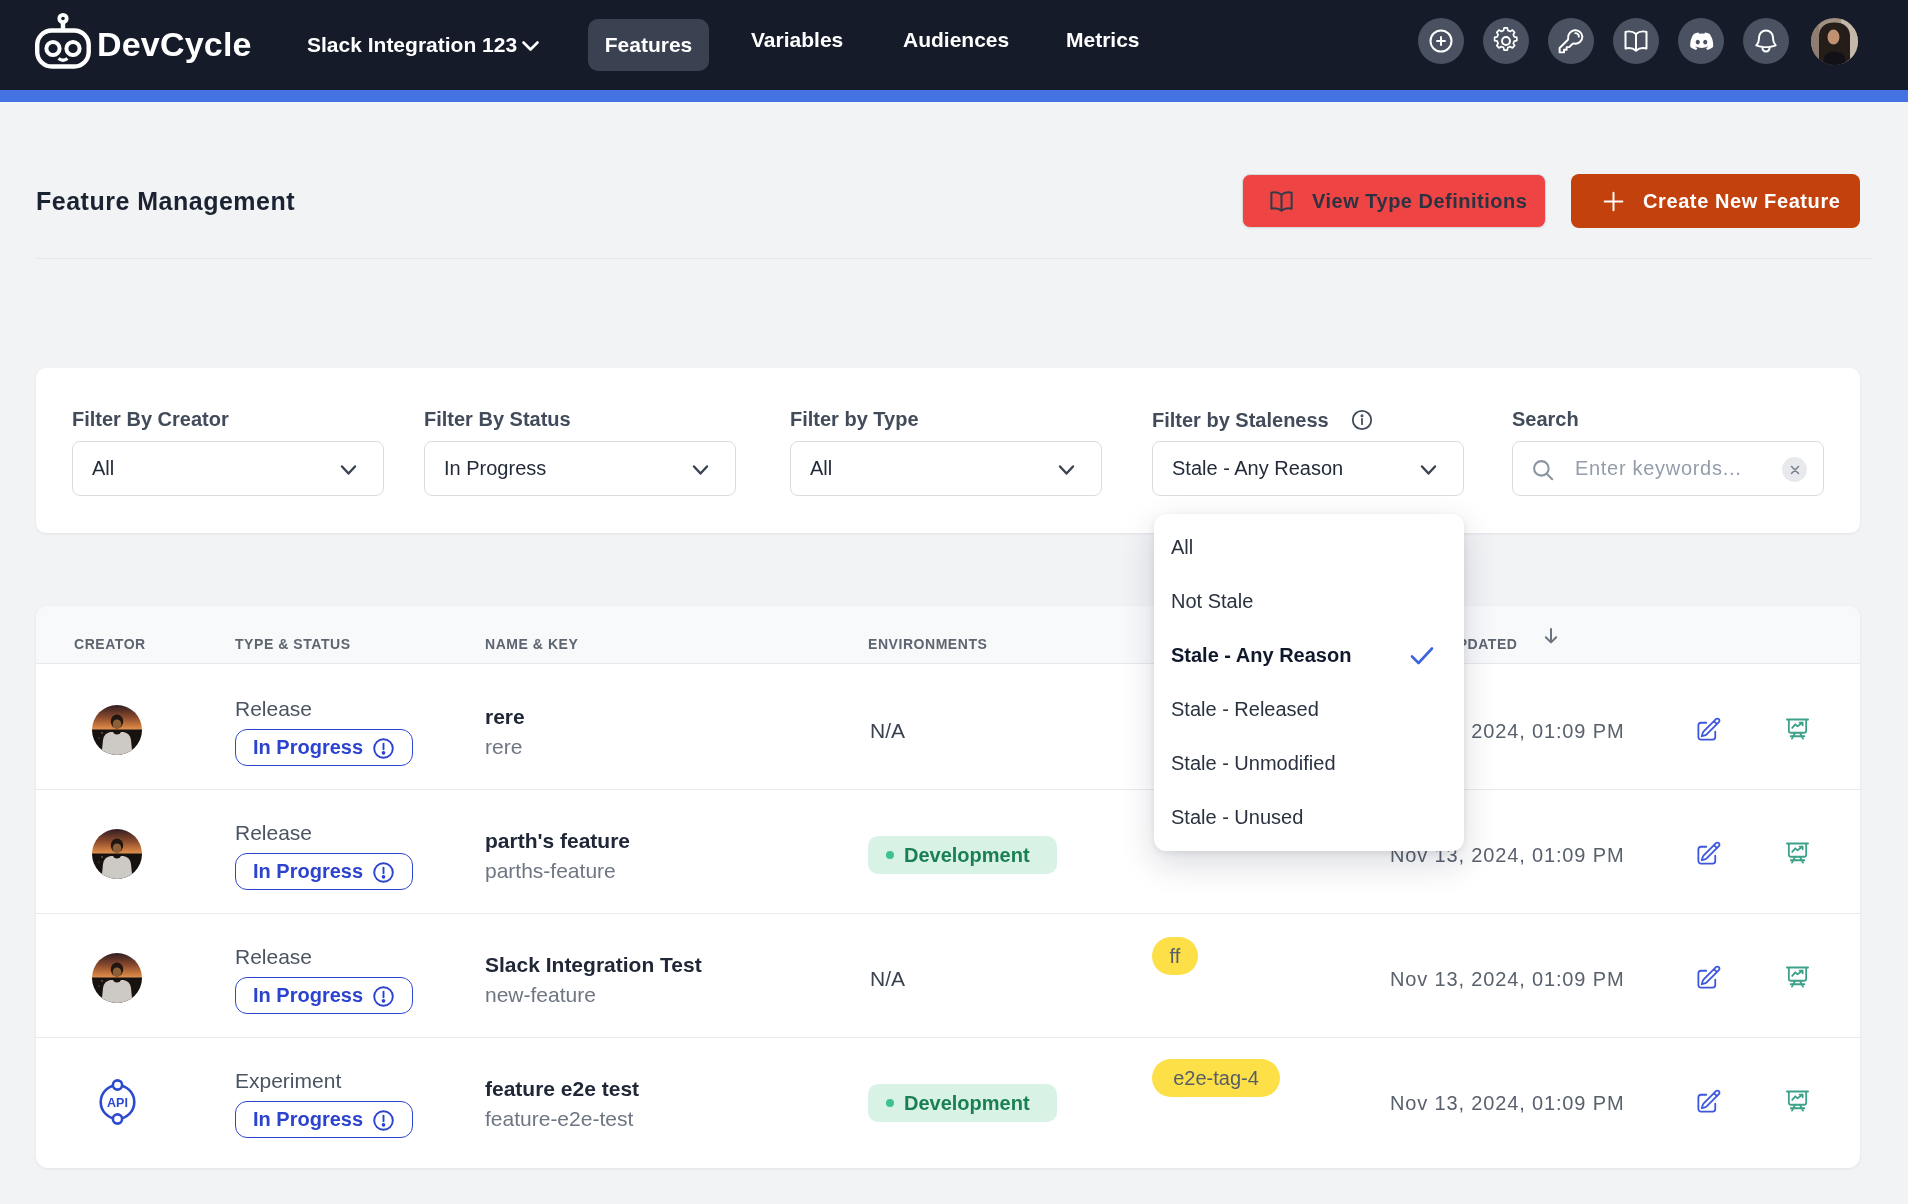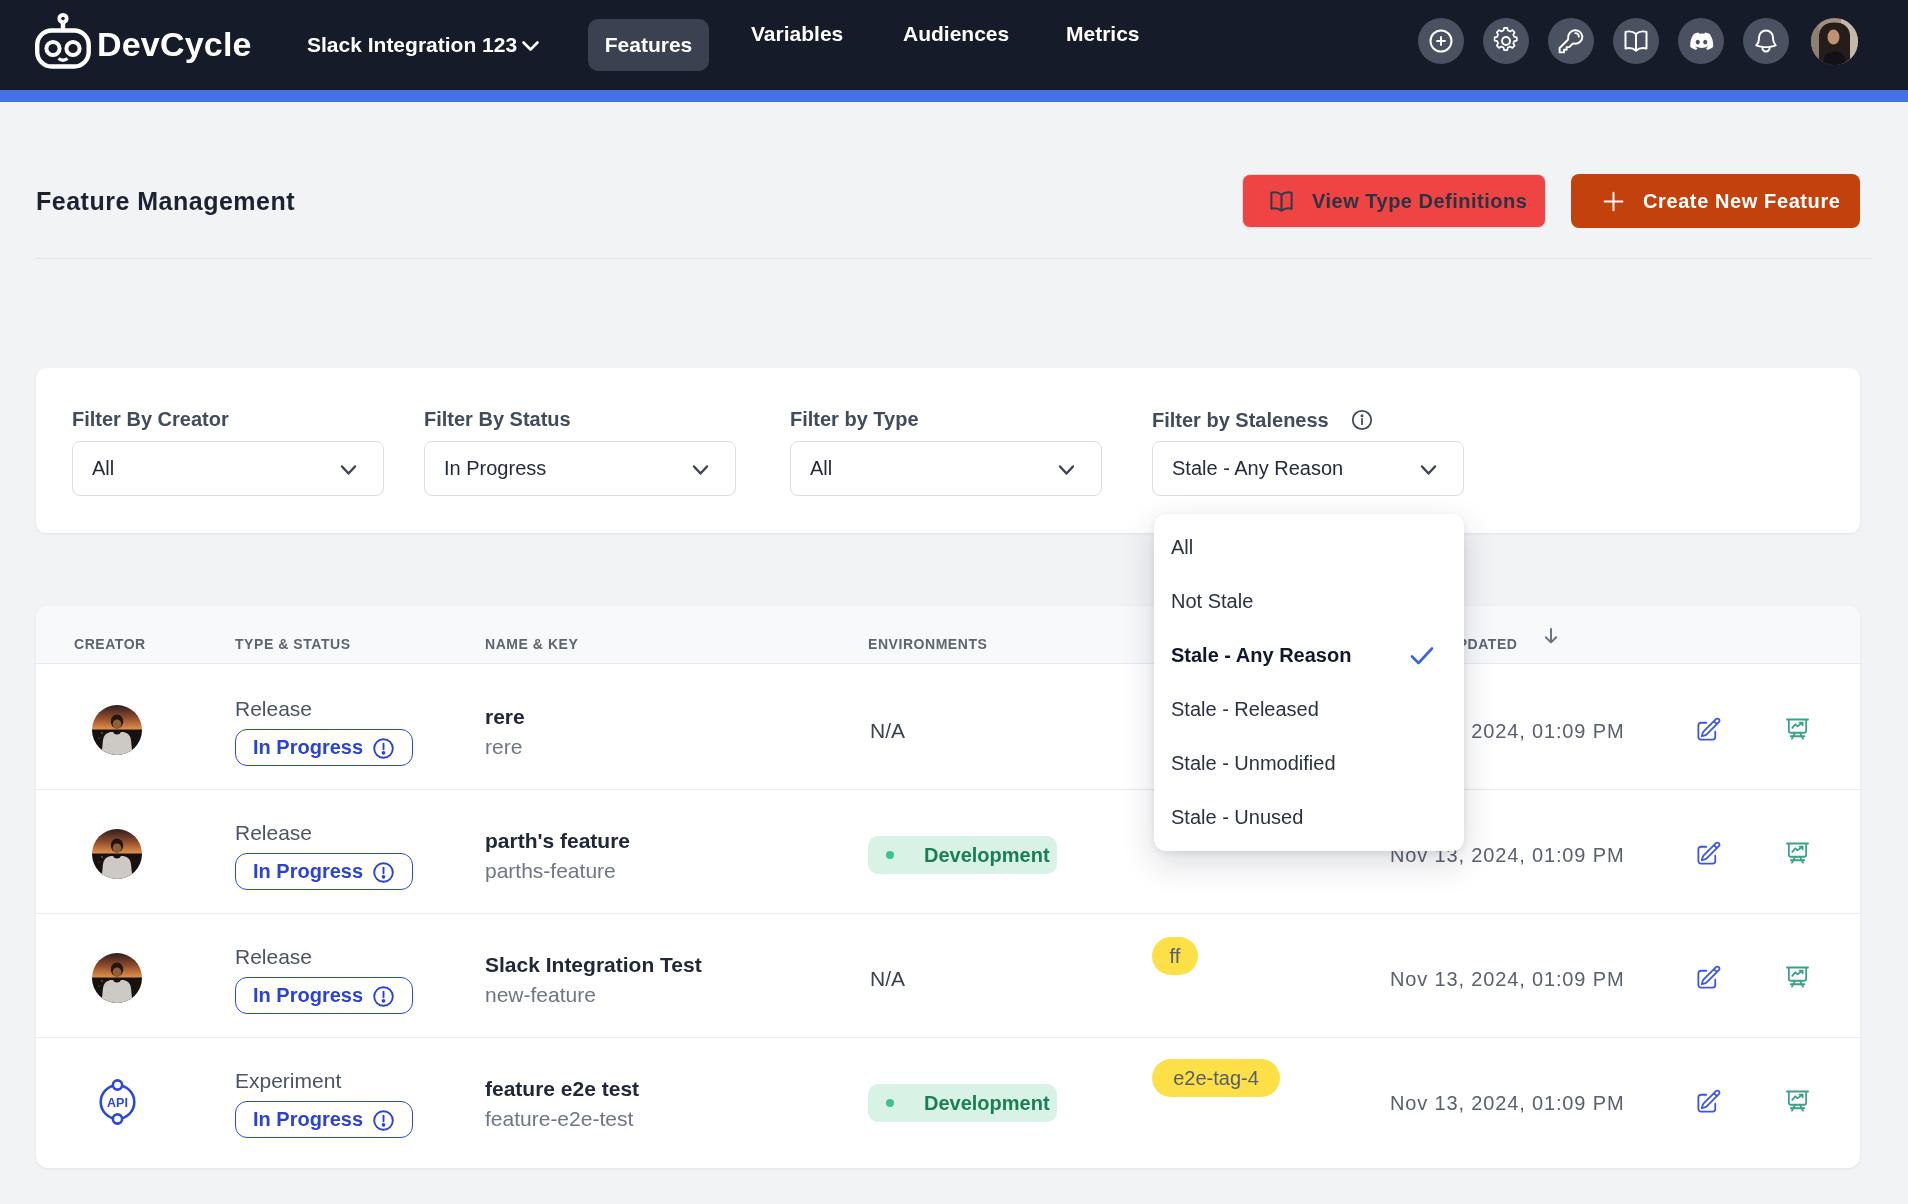--- a/index.html
+++ b/index.html
@@ -6,21 +6,21 @@
   html,body { width:1908px; height:1204px; }
   body { font-family:"Liberation Sans", sans-serif; background:#f2f3f5; overflow:hidden; }
   #page { position:relative; width:1908px; height:1204px; }
   .abs { position:absolute; }
   
   .nav { left:0; top:0; width:1908px; height:90px; background:#151b29; }
   .bluebar { left:0; top:90px; width:1908px; height:12px; background:#4472e3; }
   .brand { left:97px; top:25px; color:#fff; font-size:34px; font-weight:bold; letter-spacing:0.2px; }
   .projsel { left:307px; top:33px; color:#fff; font-size:21px; font-weight:bold; }
   .navpill { left:588px; top:19px; width:121px; height:52px; background:#3a4150; border-radius:10px; display:flex; align-items:center; justify-content:center; color:#fff; font-size:21px; font-weight:bold; }
-  .navitem { top:22px; color:#fff; font-size:21px; font-weight:bold; }
+  .navitem { top:28px; color:#fff; font-size:21px; font-weight:bold; }
   .navbtn { width:46px; height:46px; top:18px; border-radius:50%; background:#4a5262; display:flex; align-items:center; justify-content:center; }
   
   .h1 { left:36px; top:187px; font-size:25px; font-weight:bold; letter-spacing:0.5px; color:#1b2332; }
   .hdivider { left:36px; top:258px; width:1836px; height:1px; background:#e4e6ea; }
   .btn-vtd { left:1242px; top:174px; width:304px; height:54px; background:#ef4444; border:1px solid #d6dade; border-radius:8px; display:flex; align-items:center; box-shadow:0 1px 2px rgba(20,30,55,.05); }
   .btn-vtd span { font-size:20px; font-weight:bold; letter-spacing:0.5px; color:#2b3342; margin-left:17px; }
   .btn-create { left:1571px; top:174px; width:289px; height:54px; background:#c2410c; border-radius:8px; display:flex; align-items:center; }
   .btn-create span { font-size:20px; font-weight:bold; letter-spacing:0.6px; color:#fff; margin-left:17px; }
   
   .card { background:#fff; border-radius:10px; box-shadow:0 1px 3px rgba(25,33,50,.08); }
@@ -37,21 +37,21 @@
   .thead { position:absolute; left:0; top:0; width:1824px; height:58px; background:#f8f9fb; border-bottom:1px solid #e7e9ec; }
   .th { position:absolute; top:18px; font-size:14px; font-weight:bold; letter-spacing:0.55px; color:#5d6570;margin-top:12px; }
   .rowsep { position:absolute; left:0; width:1824px; height:1px; background:#e8eaed; }
   .typetxt { position:absolute; font-size:21px; color:#4a5462; }
   .badge { position:absolute; width:178px; height:37px; border:1.4px solid #2c47d5; border-radius:12px; display:flex; align-items:center; }
   .badge span { font-size:20px; font-weight:bold; color:#2b43cf; margin-left:17px; }
   .badge svg { position:absolute; right:17px; top:6.5px; }
   .fname { position:absolute; font-size:21px; font-weight:bold; color:#202838; }
   .fkey { position:absolute; font-size:21px; color:#6e7683; }
   .na { position:absolute; font-size:21px; color:#39424e; }
-  .envpill { position:absolute; width:189px; height:38px; background:#d8f3e6; border-radius:10px; display:flex; align-items:center;gap:20px; }
+  .envpill { position:absolute; width:189px; height:38px; background:#d8f3e6; border-radius:10px; display:flex; align-items:center; }
   .envpill .dot { width:8px; height:8px; border-radius:50%; background:#3fc192; margin-left:18px; }
   .envpill span { font-size:20px; font-weight:bold; color:#1a7f52; margin-left:10px; }
   .tagpill { position:absolute; height:38px; background:#fde047; border-radius:19px; display:flex; align-items:center; justify-content:center; font-size:20px; color:#565e6a; }
   .datetxt { position:absolute; font-size:20px; letter-spacing:0.85px; color:#59616d; white-space:nowrap; }
   .act { position:absolute; }
   
   .dropdown { left:1154px; top:514px; width:310px; height:337px; background:#fff; border-radius:12px; box-shadow:0 12px 34px rgba(16,24,52,.16), 0 2px 6px rgba(16,24,52,.08); z-index:50; }
   .ditem { position:absolute; left:17px; font-size:20px; color:#2a3240; }
   .avatar50 { position:absolute; width:50px; height:50px; border-radius:50%; overflow:hidden; }
 </style>
@@ -197,20 +197,35 @@
             <circle cx="12" cy="7.8" r="0.6" fill="#414b5a"></circle>
           </svg>
       </div>
       <div class="fselect">
           <span class="val">Stale - Any Reason</span>
         <svg class="chev" width="21" height="20" viewBox="0 0 21 20">
             <path d="M4 6.5 L10.5 13.5 L17 6.5" fill="none" stroke="#3a4350" stroke-width="2.4" stroke-linecap="round" stroke-linejoin="round"></path>
           </svg>
       </div>
     </div>
+    <div class="fgroup" style="left:1476px;">
+      <div class="flabel">Search</div>
+      <div class="searchbox">
+        <svg style="position:absolute; left:17px; top:15px;" width="26" height="26" viewBox="0 0 24 24" fill="none" stroke="#8a93a0" stroke-width="1.9" stroke-linecap="round">
+            <circle cx="10.5" cy="10.5" r="6.7"></circle>
+            <path d="M15.6 15.6 L20.5 20.5"></path>
+          </svg>
+        <span class="ph">Enter keywords...</span>
+        <div style="position:absolute; right:16px; top:15px; width:25px; height:25px; border-radius:50%; background:#e7e9ed; display:flex; align-items:center; justify-content:center;">
+          <svg width="10" height="10" viewBox="0 0 10 10">
+              <path d="M1.5 1.5 L8.5 8.5 M8.5 1.5 L1.5 8.5" stroke="#7a828e" stroke-width="1.6" stroke-linecap="round"></path>
+            </svg>
+        </div>
+      </div>
+    </div>
   </div>
 
   <div class="abs card tablecard">
     <div class="thead"></div>
     <div class="th" style="left:38px;">CREATOR</div>
     <div class="th" style="left:199px;">TYPE &amp; STATUS</div>
     <div class="th" style="left:449px;">NAME &amp; KEY</div>
     <div class="th" style="left:832px;">ENVIRONMENTS</div>
     <div class="th" style="left:1170px;">TAGS</div>
     <div class="th" style="left:1411px;">UPDATED</div>

